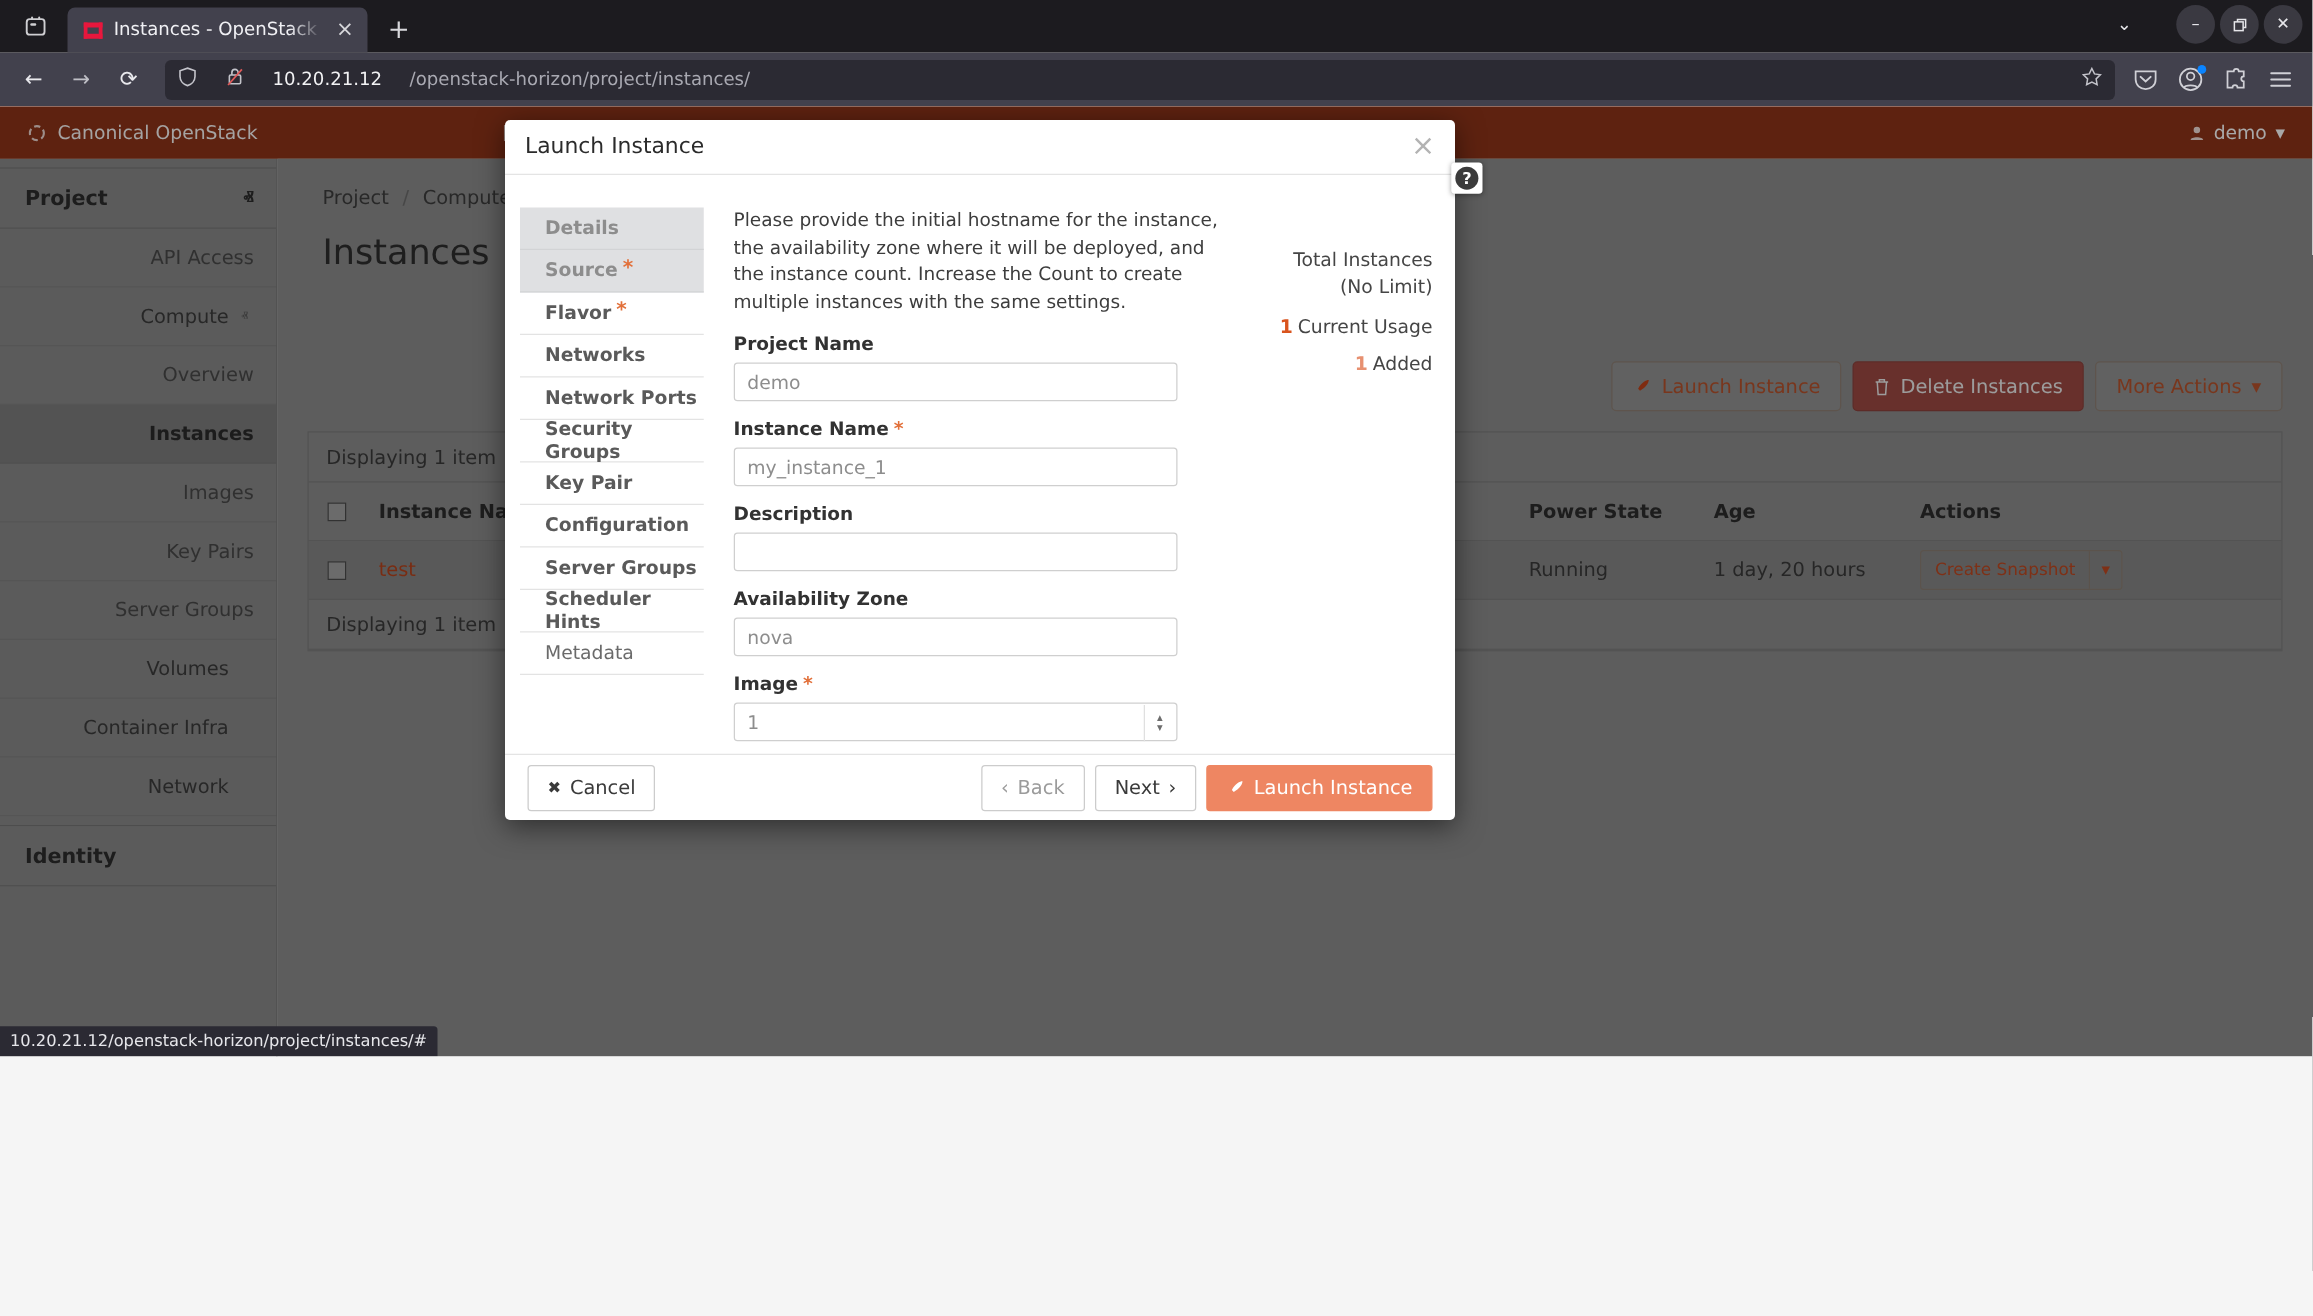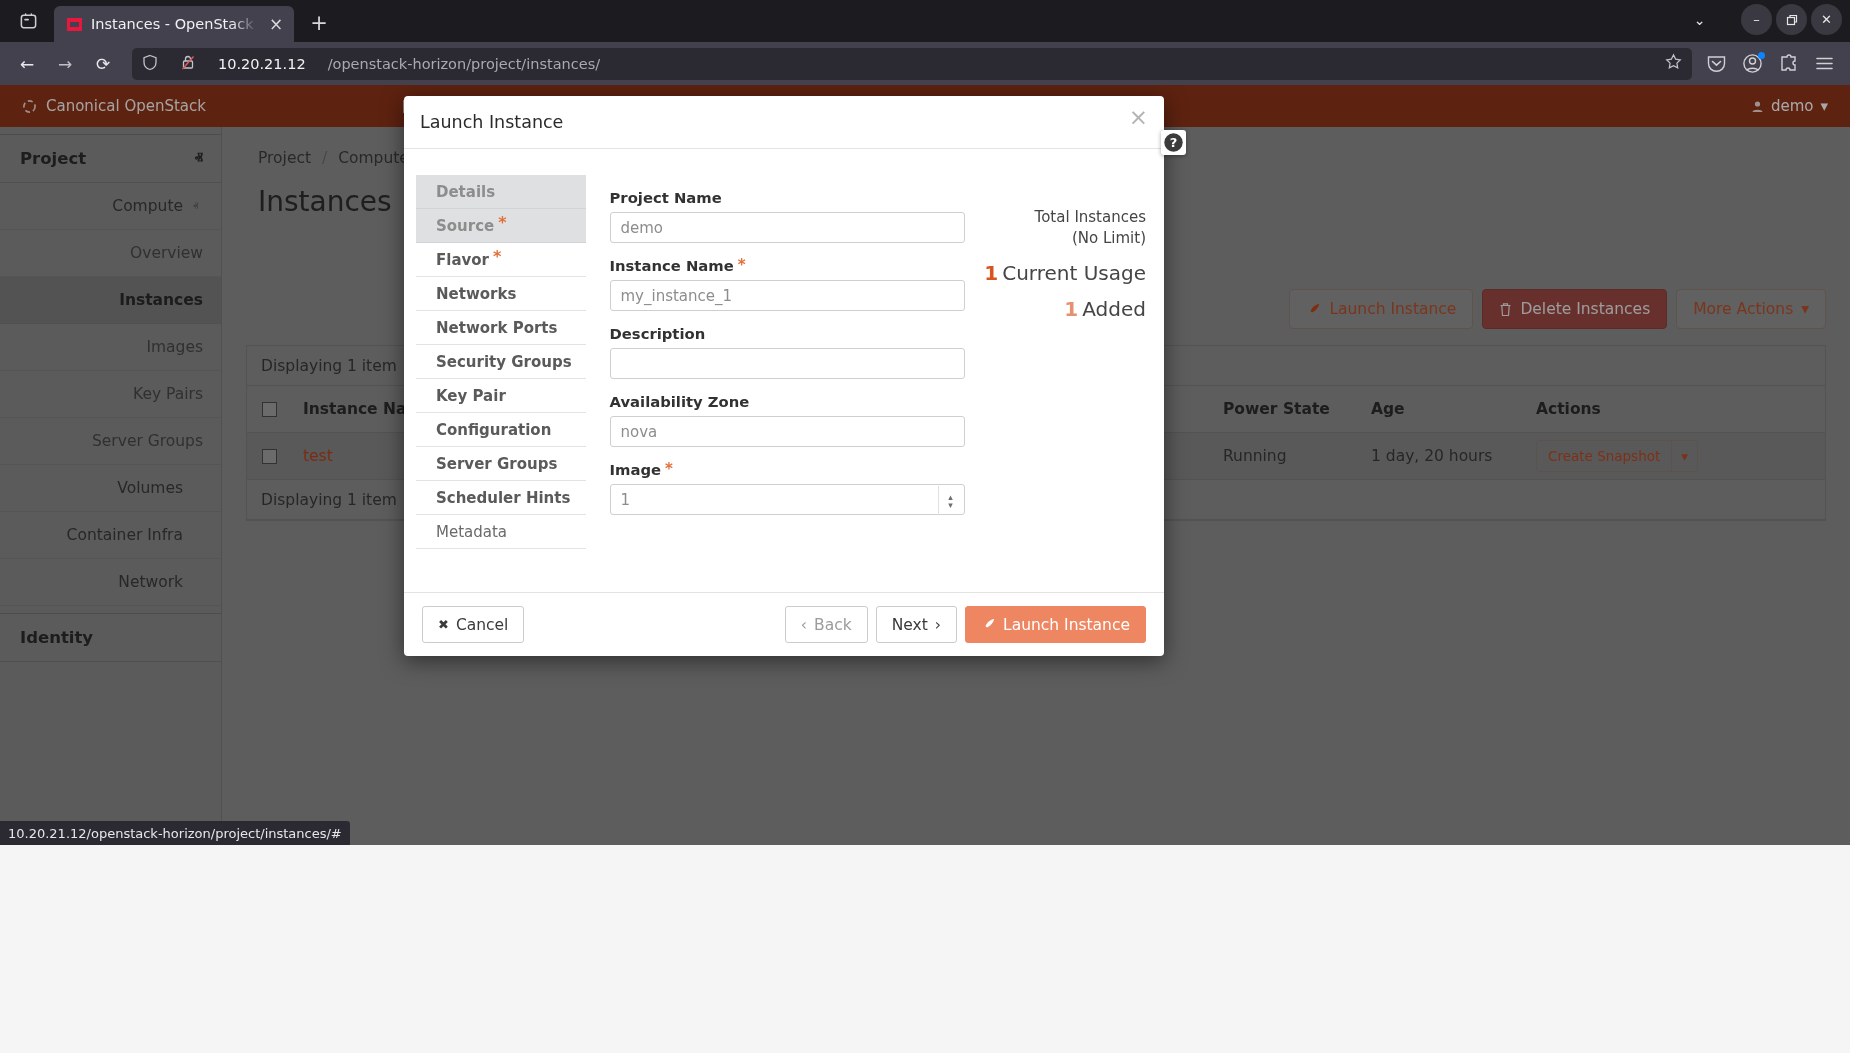--- a/index.html
+++ b/index.html
@@ -187,21 +187,21 @@
   }
   .sel { position: relative; color: #8d8d8d; }
   .sel .arw { position: absolute; right: 10px; top: 9px; font-size: 11px; color: #555; }
   .spin { position: absolute; right: 1px; top: 1px; width: 25px; height: 29px;
           border-left: 1px solid #e0e0e0; display: flex; flex-direction: column;
           align-items: center; justify-content: center; color: #6d6d6d; font-size: 9px; line-height: 8px; }
   .inp.rel { position: relative; }
 
   .m-totals { width: 168px; padding-top: 32px; text-align: right; }
   .tt-lbl { font-size: 15px; color: #454545; line-height: 1.4; }
-  .tt-row { font-size: 20px; color: #454545; margin-top: 12px; }
+  .tt-row { font-size: 15px; color: #454545; margin-top: 12px; }
   .tt-row b { color: #d9541e; font-weight: bold; margin-right: 4px; }
   .tt-row.added b { color: #e79070; }
 
   .m-foot {
     height: 64px; border-top: 1px solid #e4e4e4;
     display: flex; align-items: center; padding: 0 18px; gap: 8px;
   }
   .fbtn {
     height: 37px; padding: 0 15px; border: 1px solid #ccc; border-radius: 3px;
     background: #fff; color: #3a3a3a; font-size: 15.5px;
@@ -339,20 +339,23 @@
 
     <div class="hz-body">
 
       <div class="hz-side">
         <div class="side-sep"></div>
         <div class="side-head">
           <span>Project</span>
           <span class="chev">ⱏ</span>
         </div>
 
+        <div class="side-item lvl2">
+          <span>API Access</span>
+        </div>
         <div class="side-item">
           <span>Compute</span>
           <span class="chev">ⱏ</span>
         </div>
         <div class="side-item lvl2">
           <span>Overview</span>
         </div>
         <div class="side-item lvl2 active">
           <span>Instances</span>
         </div>
@@ -505,20 +508,21 @@
           </div>
           <div class="m-tab">
             <span>Scheduler Hints</span>
           </div>
           <div class="m-tab" style="border-bottom:1px solid #e3e3e3;font-weight:normal;color:#6a6a6a">
             <span>Metadata</span>
           </div>
         </div>
 
         <div class="m-form">
+          <div class="m-desc">Please provide the initial hostname for the instance, the availability zone where it will be deployed, and the instance count. Increase the Count to create multiple instances with the same settings.</div>
 
           <div class="fld">
             <div class="fld-lbl">
               <span>Project Name</span>
             </div>
             <div class="inp">demo</div>
           </div>
 
           <div class="fld">
             <div class="fld-lbl">

